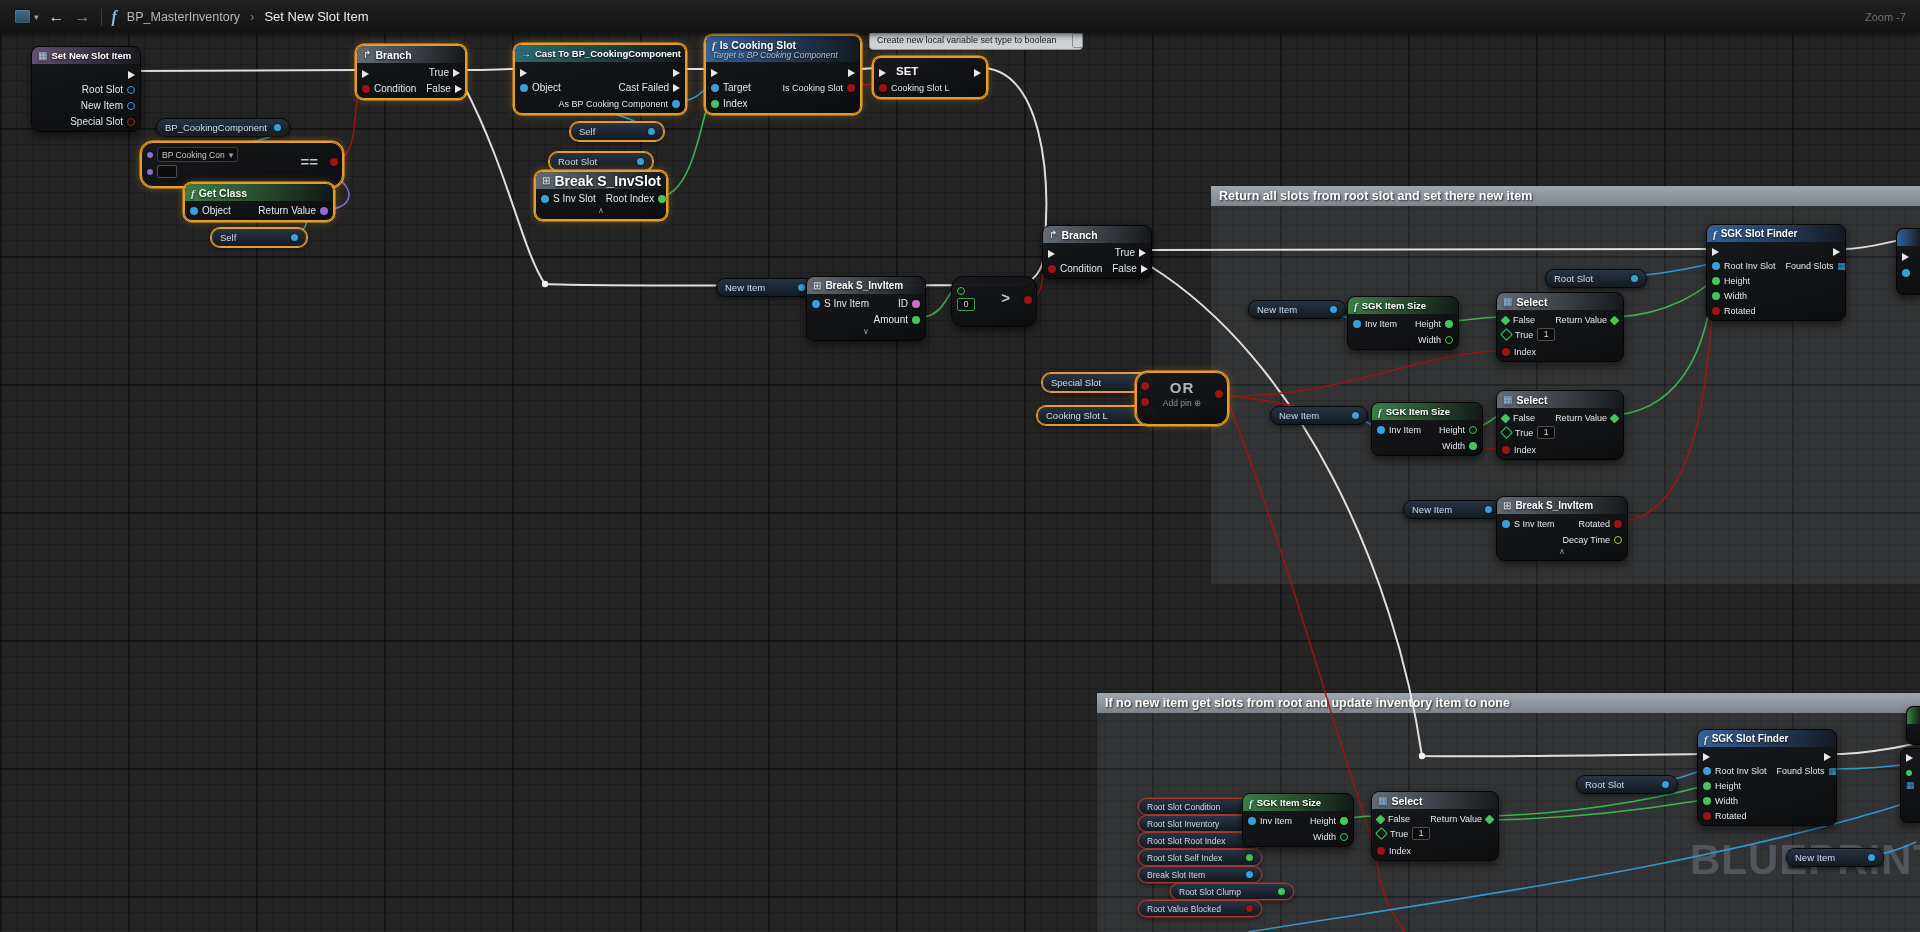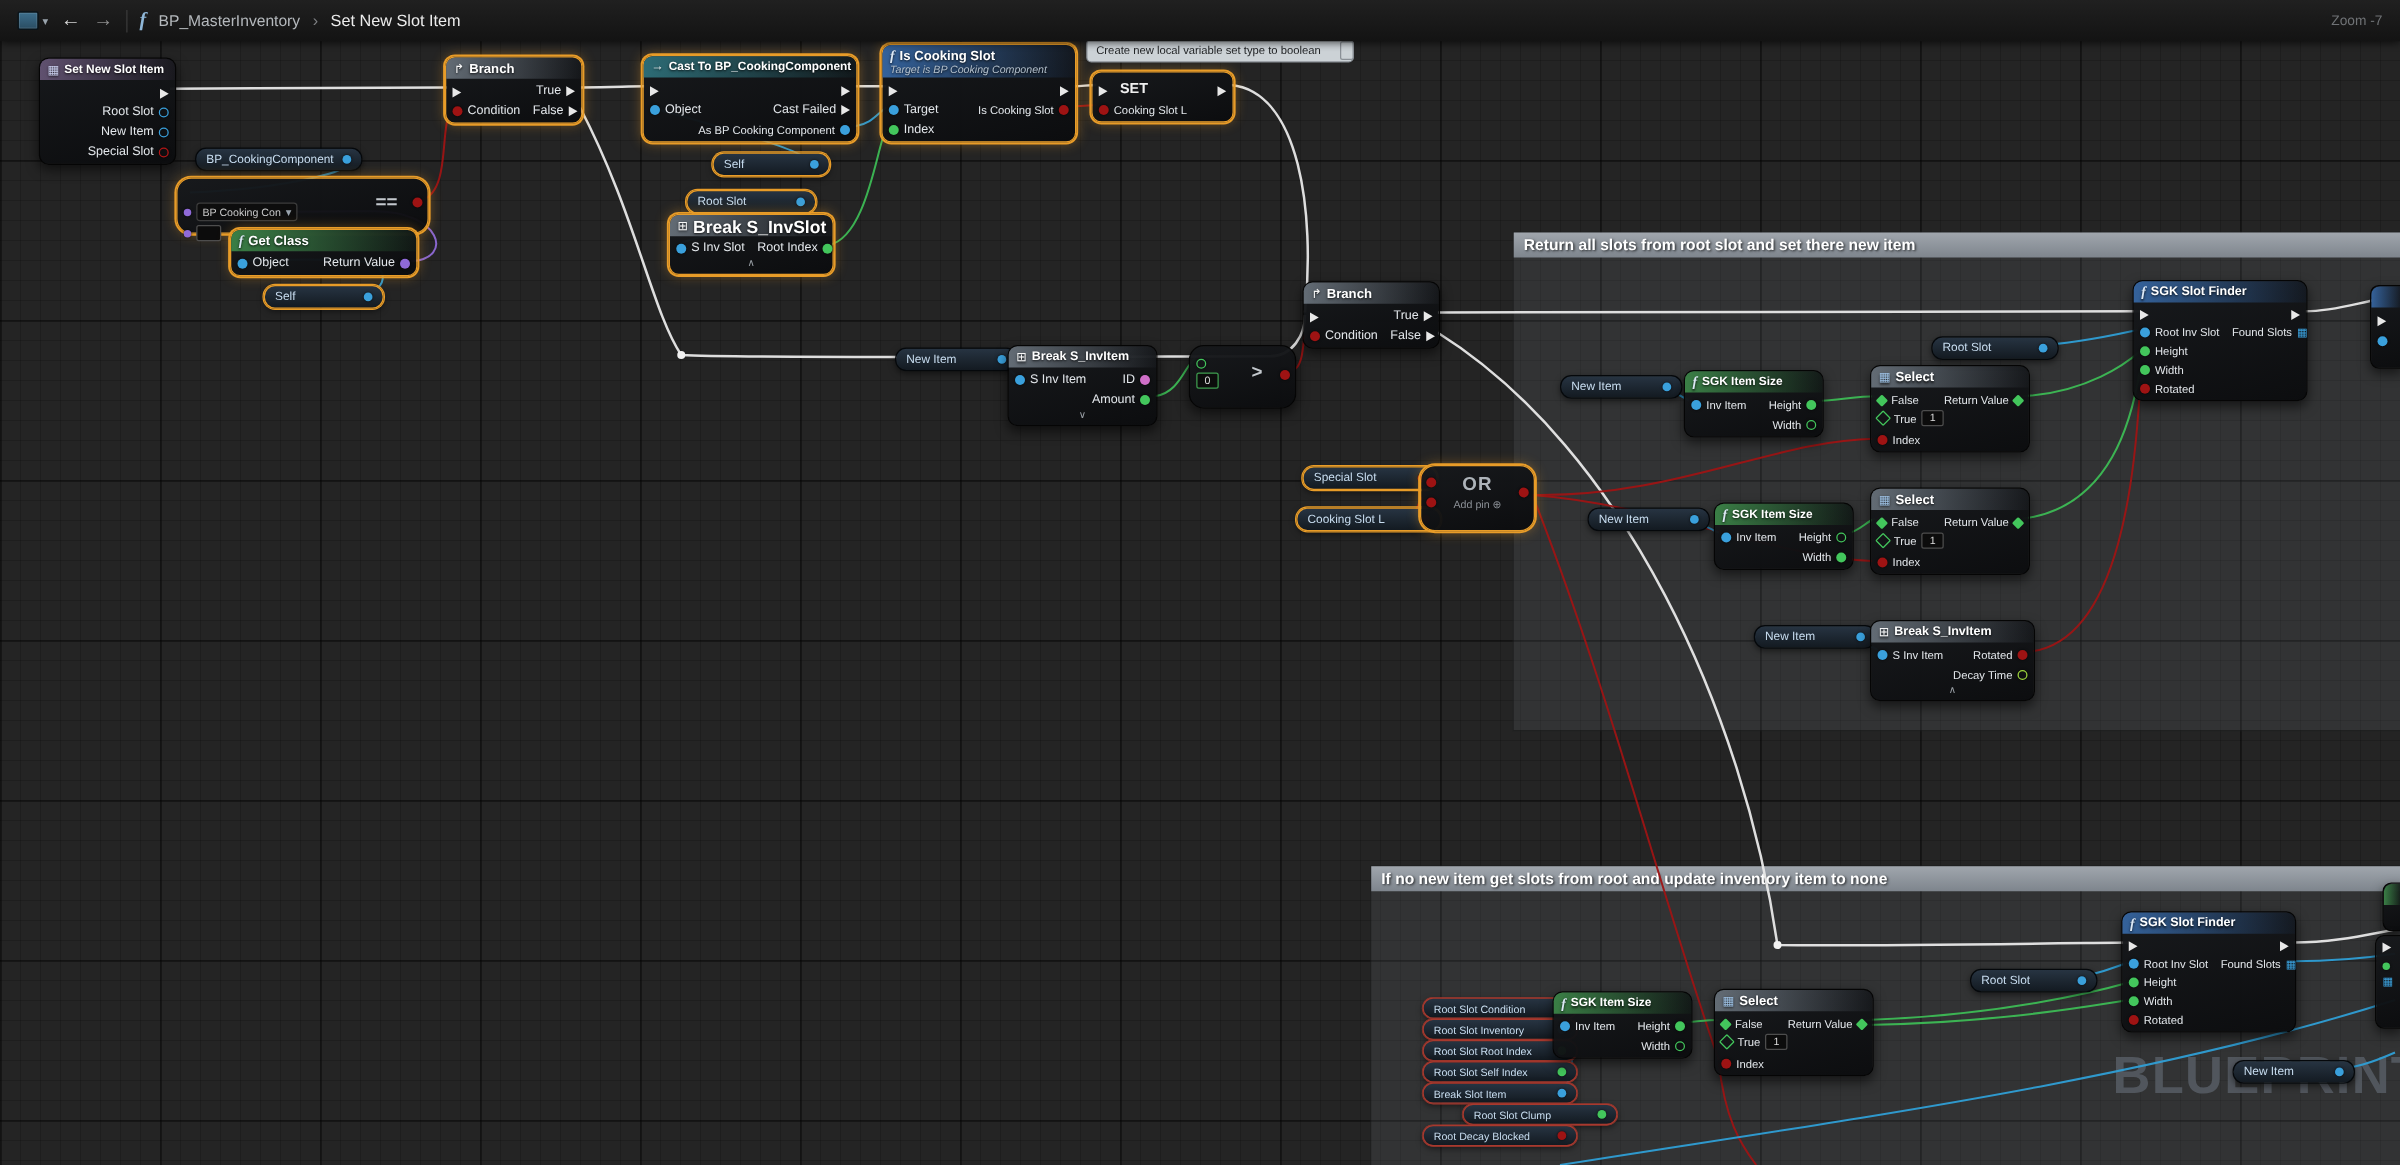--- a/index.html
+++ b/index.html
@@ -215,21 +215,21 @@
       </span>
     </div>
 </div>
 
 <div class="pill" style="left:156px;top:118px;width:116px">
   <span>BP_CookingComponent</span>
     <span class="dot c-cyan"></span>
 </div>
 
 <div class="node sel opnode" style="left:141px;top:142px;width:200px;height:40px">
-  <div class="row" style="margin-top:18px">
+  <div class="row" style="margin-top:3px">
     <span class="pl">
       <span class="dot sm c-purple"></span>
       <span class="dropdown">
         <span>BP Cooking Con</span>
         <span class="caret">▾</span>
       </span>
     </span>
   </div>
   <div class="row">
     <span class="pl">
@@ -715,21 +715,21 @@
 </div>
 <div class="pill redb" style="left:1138px;top:866px;width:106px">
   <span>Break Slot Item</span>
     <span class="dot c-cyan"></span>
 </div>
 <div class="pill redb" style="left:1170px;top:883px;width:106px">
   <span>Root Slot Clump</span>
     <span class="dot c-green"></span>
 </div>
 <div class="pill redb" style="left:1138px;top:900px;width:106px">
-  <span>Root Decay Blocked</span>
+  <span>Root Value Blocked</span>
     <span class="dot c-red"></span>
 </div>
 
 <div class="node" style="left:1242px;top:793px;width:110px">
   <div class="hdr h-green">
     <span class="fico">f</span>
     <span style="font-size:9.5px">SGK Item Size</span>
   </div>
   <div class="row">
     <span class="pl">

